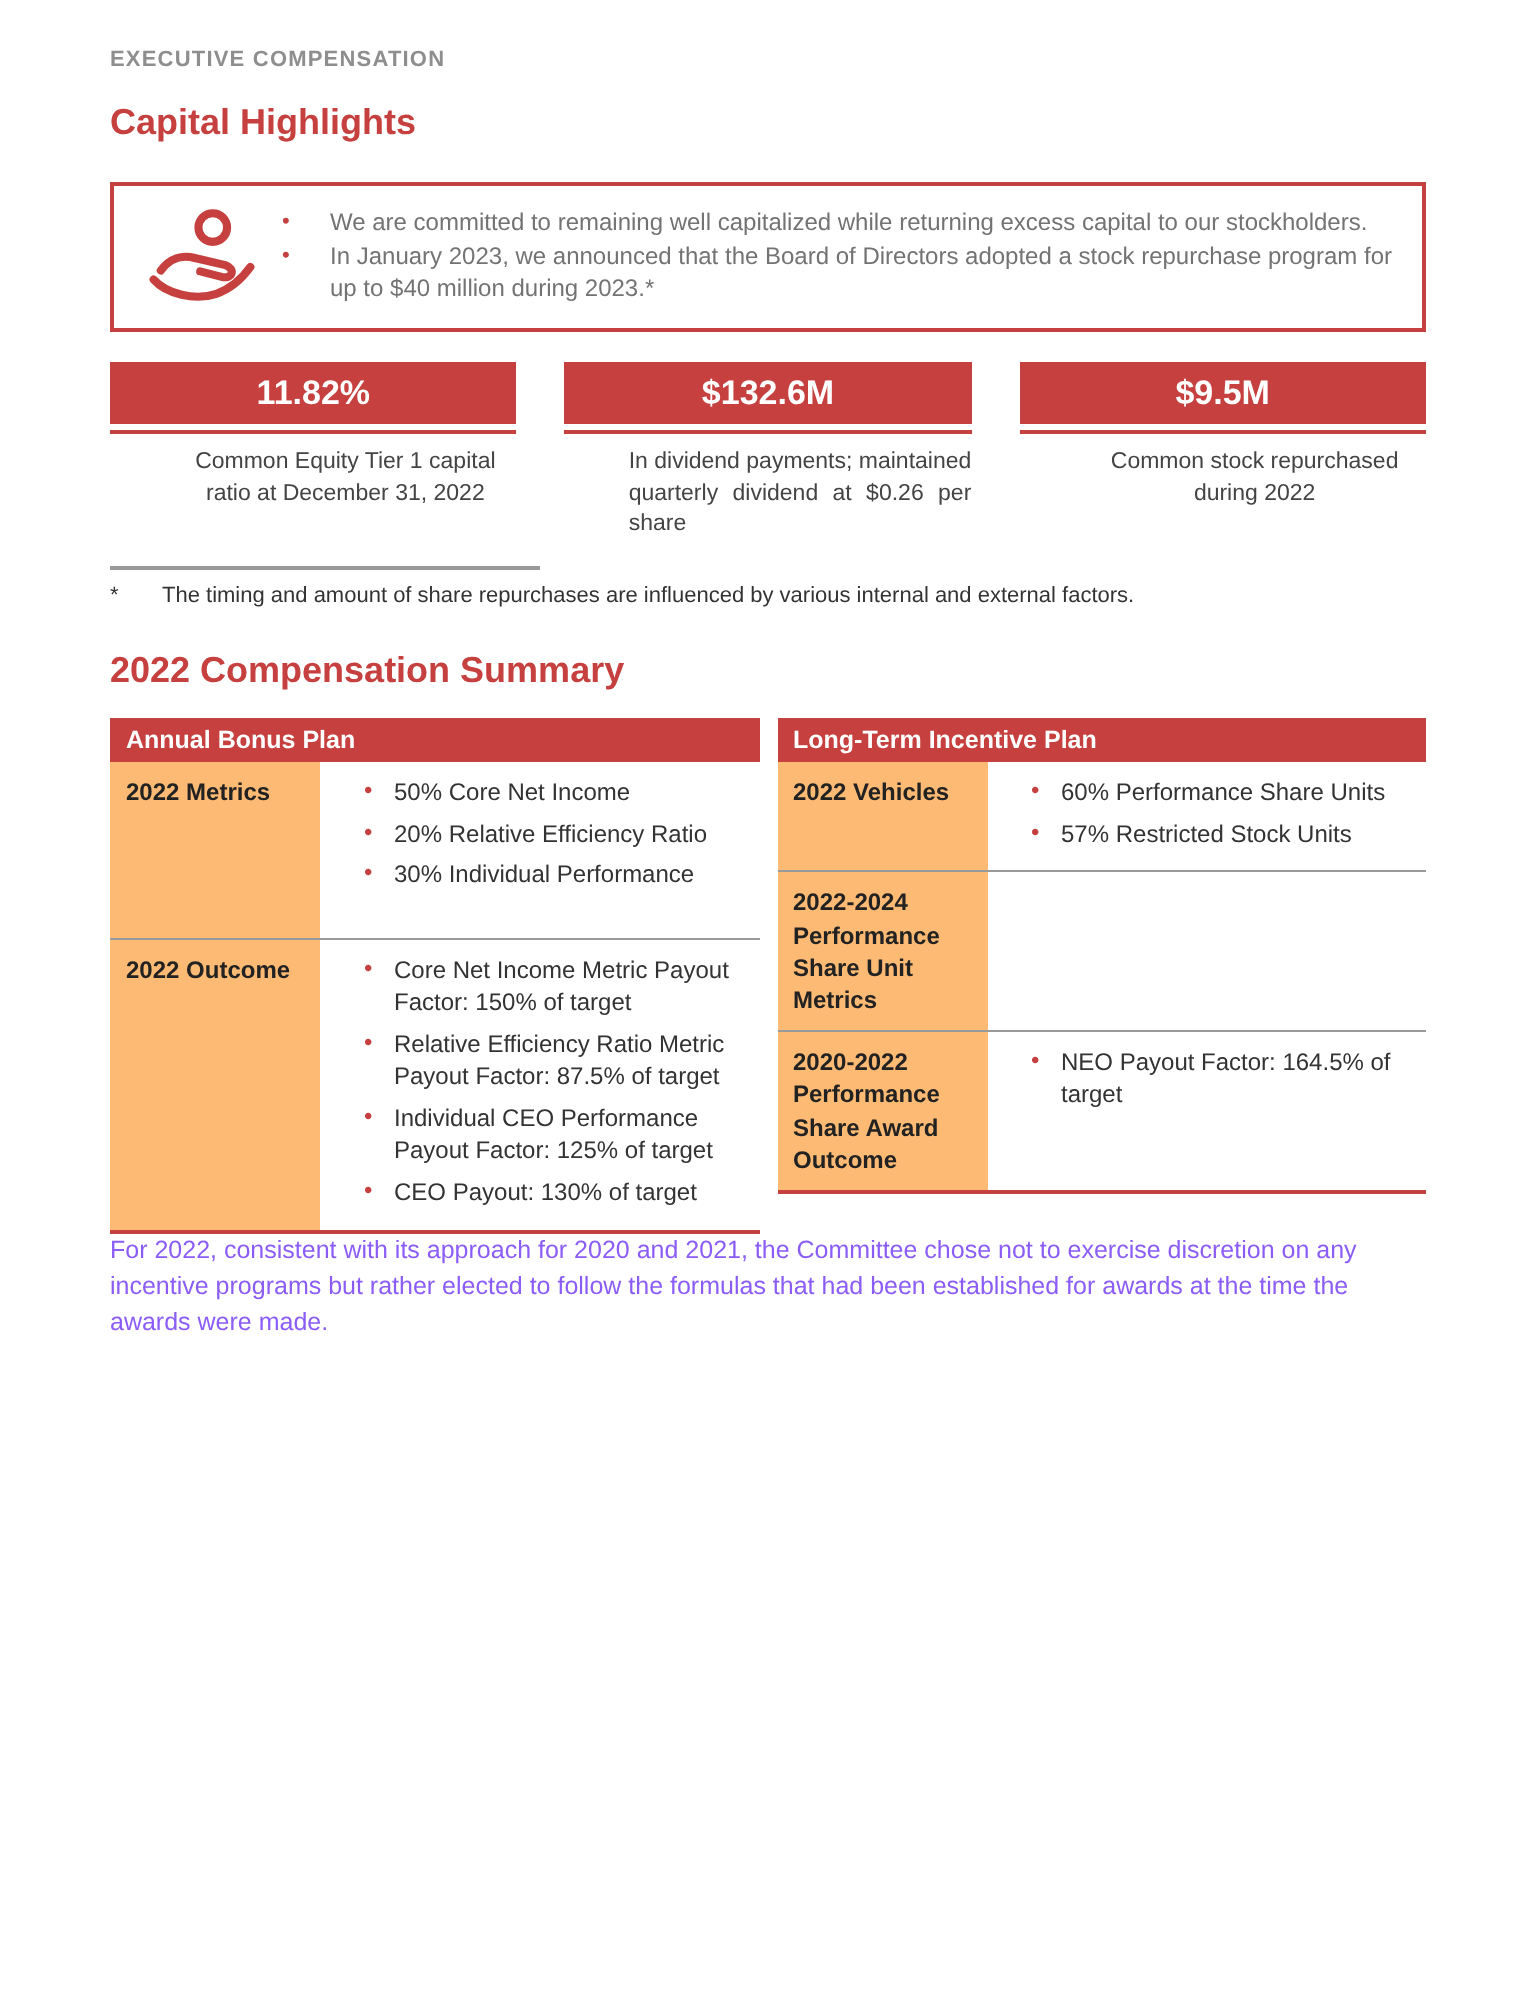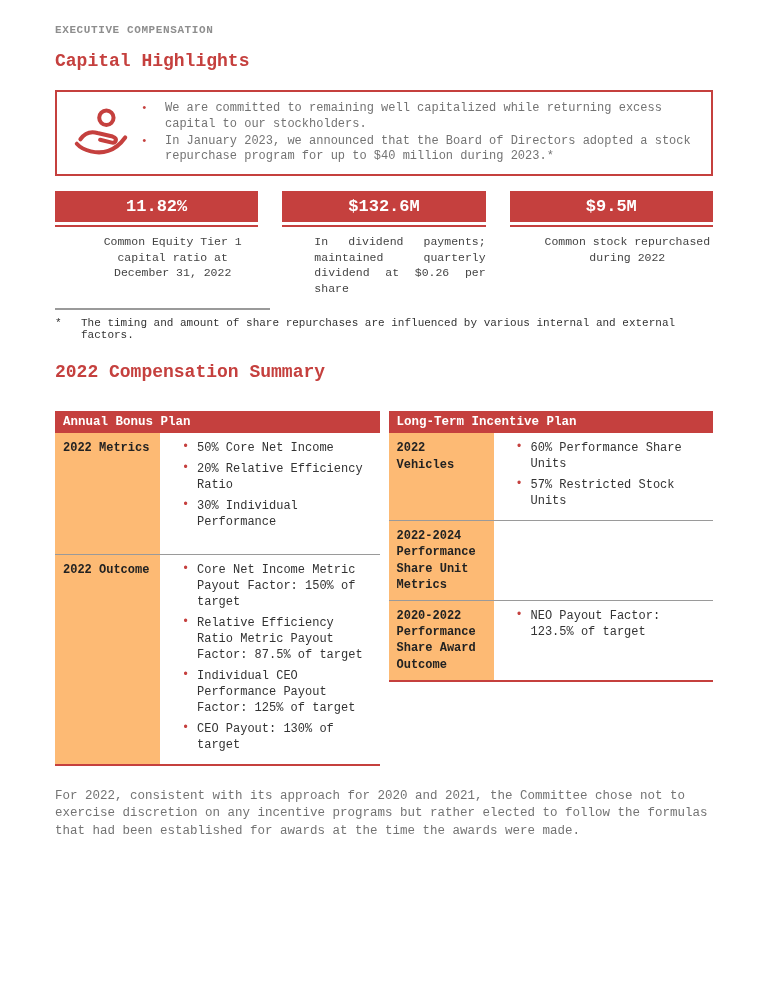--- a/index.html
+++ b/index.html
@@ -1,18 +1,18 @@
 <!DOCTYPE html>
 <html><head>
 <meta charset="utf-8">
 <style>
   * { margin:0; padding:0; box-sizing:border-box; }
   html,body { background:#ffffff; }
   body { font-family:"Liberation Sans","DejaVu Sans",sans-serif; color:#3a3a3a; }
-  .page { position:relative; width:768px; height:860px; background:#fff; padding:24px 55px 0 55px; overflow:hidden;font-family:Liberation Mono, monospace; }
+  .page { position:relative; width:768px; height:860px; background:#fff; padding:24px 55px 0 55px; overflow:hidden; }
 
   .eyebrow { font-size:11px; font-weight:bold; letter-spacing:.6px; color:#8e8e8e; }
   .h-red { color:#c5403e; font-weight:bold; font-size:18px; }
   .h1 { margin-top:15px; }
   .h2 { margin-top:21px; }
 
   
   .hl-box { margin-top:19px; border:2px solid #c5403e; display:flex; align-items:center; padding:8px 14px 8px 8px; min-height:75px; }
   .hl-icon { width:72px; flex:0 0 72px; display:flex; align-items:center; justify-content:center; }
   .hl-list { list-style:none; flex:1; }
@@ -25,34 +25,34 @@
   .stat-rule { height:2px; background:#c5403e; margin-top:3px; }
   .stat-cap { margin-top:7px; font-size:11.5px; line-height:1.35; color:#444; text-align:center;margin-left:32px; }
   .stat-cap.justify { text-align:justify; }
 
   
   .fn-rule { width:215px; height:2px; background:#9a9a9a; margin-top:12px; }
   .footnote { margin-top:7px; display:flex; font-size:11px; color:#333; }
   .fn-marker { width:26px; flex:0 0 26px; }
 
   
-  .tables { margin-top:29px; display:grid; grid-template-columns:1fr 1fr; column-gap:9px; align-items:start; }
+  .tables { margin-top:13px; display:grid; grid-template-columns:1fr 1fr; column-gap:9px; align-items:start; }
   .tbl { border-bottom:2.5px solid #c5403e; }
   .tbl-header { background:#c5403e; color:#fff; font-weight:bold; font-size:12.5px; padding:4px 8px; }
   .tbl-row { display:grid; grid-template-columns:105px 1fr; }
   .tbl-row + .tbl-row { border-top:1px solid #9a9a9a; }
   .tbl-label { background:#fdba74; font-weight:bold; font-size:12px; color:#222; padding:7px 6px 7px 8px; line-height:1.35; }
   .tbl-cell { padding:5px 4px 5px 22px; }
   .tbl-cell ul { list-style:none; }
   .tbl-cell li { position:relative; padding-left:15px; font-size:12px; line-height:1.33; color:#333; margin:3px 0 5px 0; }
   .tbl-cell li::before { content:"•"; position:absolute; left:0; top:-1px; color:#c5403e; font-size:12px; }
   .pad-tall { padding-bottom:18px; }
 
   
-  .body-par { margin-top:22px; font-size:12.5px; line-height:1.42; color:#737373; }
+  .body-par { font-size:12.5px; line-height:1.42; color:#8b5cf6; }
 
   
   .footer { position:absolute; left:55px; right:55px; top:960px; border-top:2px solid #c5403e; padding-top:20px; display:flex; justify-content:space-between; align-items:baseline; }
   .page-num { color:#c5403e; font-weight:bold; font-size:12.5px; }
   .footer-right { font-size:12px; color:#2b2b2b; }
   .footer-right .co { font-weight:bold; }
 </style>
 </head>
 <body>
 
@@ -142,21 +142,21 @@
           </ul>
         </div>
       </div>
       <div class="tbl-row">
         <div class="tbl-label">2022-2024 Performance Share Unit Metrics</div>
       </div>
       <div class="tbl-row">
         <div class="tbl-label">2020-2022 Performance Share Award Outcome</div>
         <div class="tbl-cell">
           <ul>
-            <li>NEO Payout Factor: 123.5% of target</li>
+            <li>NEO Payout Factor: 164.5% of target</li>
           </ul>
         </div>
       </div>
     </div>
 
   </div>
 
   <p class="body-par">For 2022, consistent with its approach for 2020 and 2021, the Committee chose not to exercise discretion on any incentive programs but rather elected to follow the formulas that had been established for awards at the time the awards were made.</p>
 
   <div class="footer">

